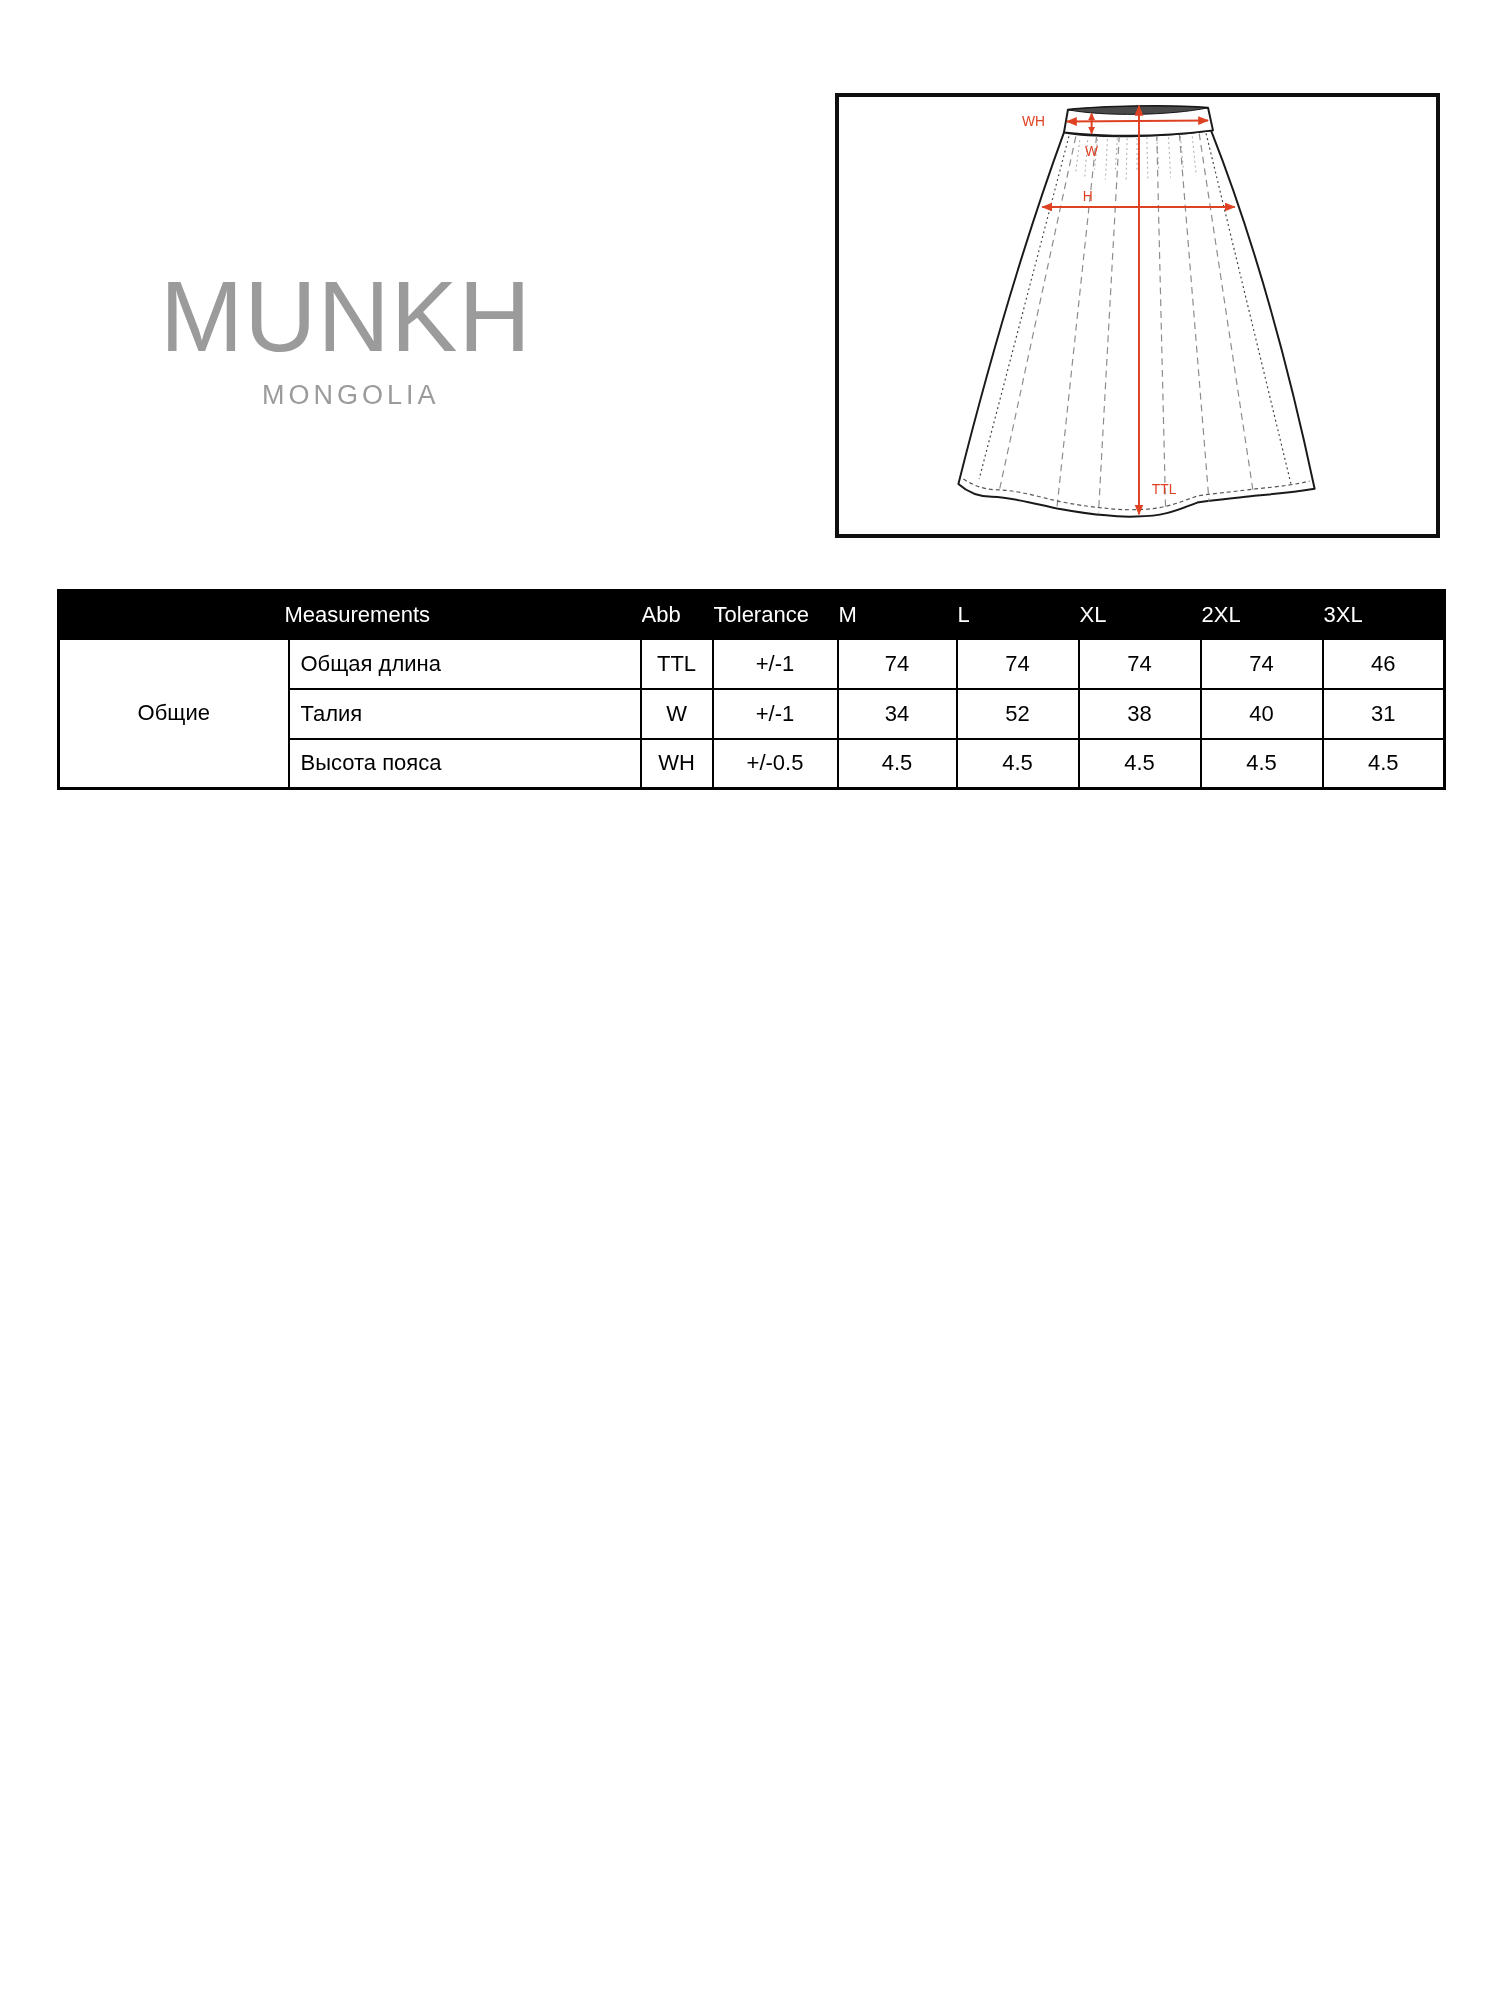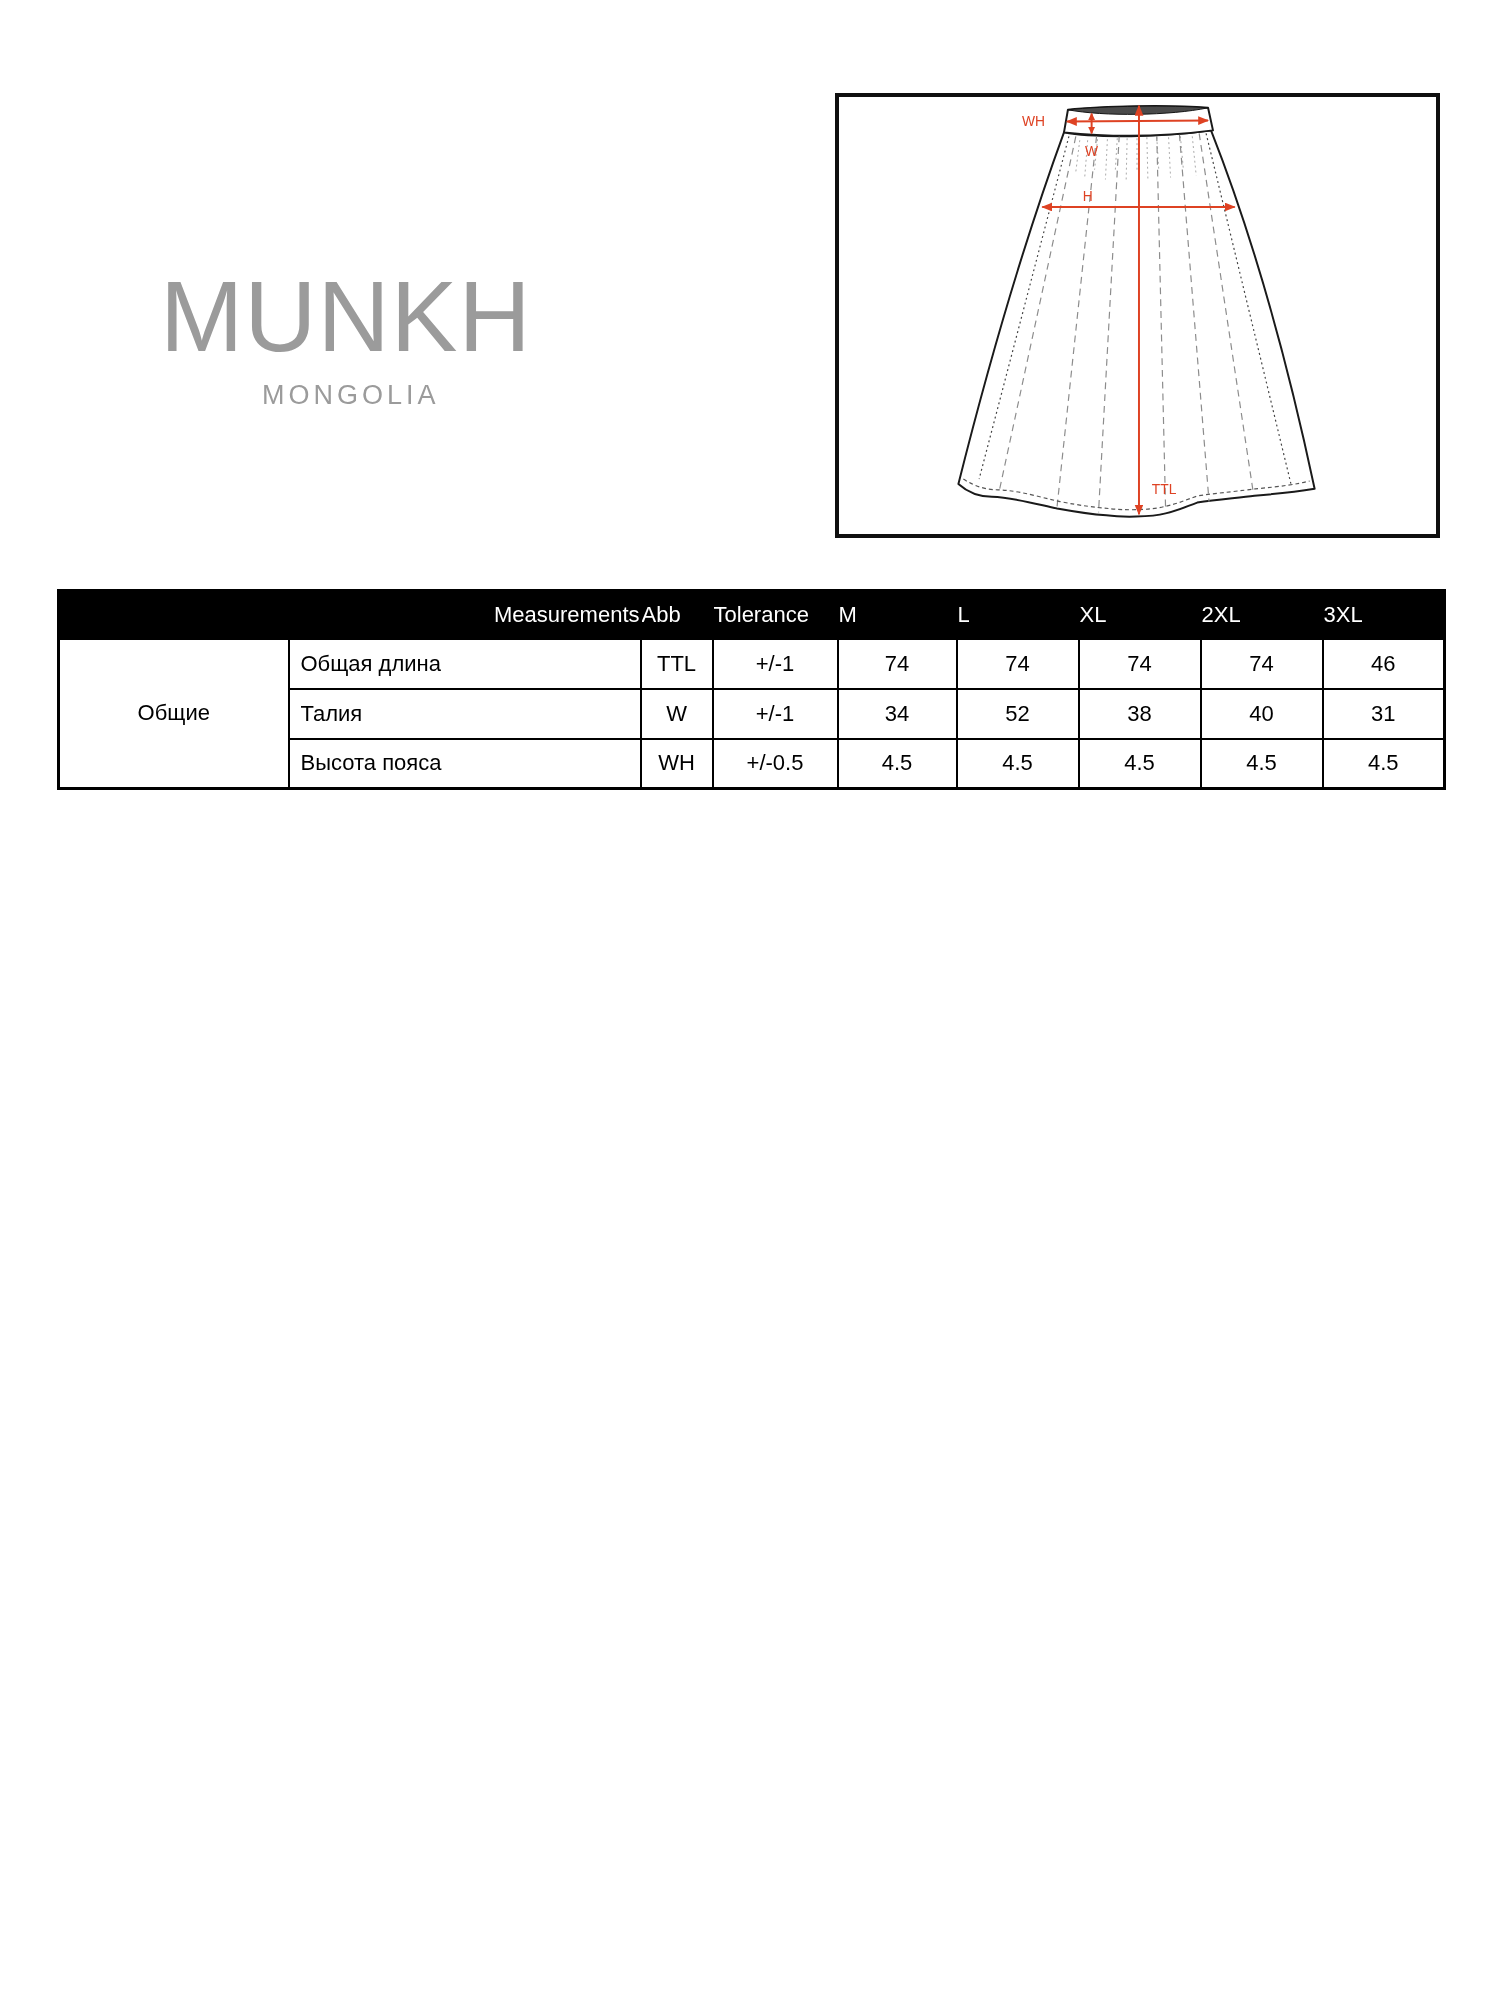--- a/index.html
+++ b/index.html
@@ -30,21 +30,21 @@
     position:absolute; left:57px; top:589px; width:1386px;
     border-collapse:collapse; table-layout:fixed;
     font-size:22px; color:#000; background:#fff;
   }
   table.spec { border:3px solid #000; }
   table.spec th, table.spec td { border:2px solid #000; overflow:hidden; white-space:nowrap; }
   table.spec thead th {
     background:#000; color:#fff; font-weight:400; height:48px;
     text-align:left; border-color:#000;
   }
-  table.spec thead th.hleft { text-align:right; padding-left:15px; }
+  table.spec thead th.hleft { text-align:center; padding-left:15px; }
   table.spec tbody td { height:50px; text-align:center; vertical-align:middle; }
   table.spec tbody td.name { text-align:left; padding-left:11px; }
   table.spec tbody td.group { }
 </style>
 </head>
 <body>
 
 <div class="page">
 
   <div>

